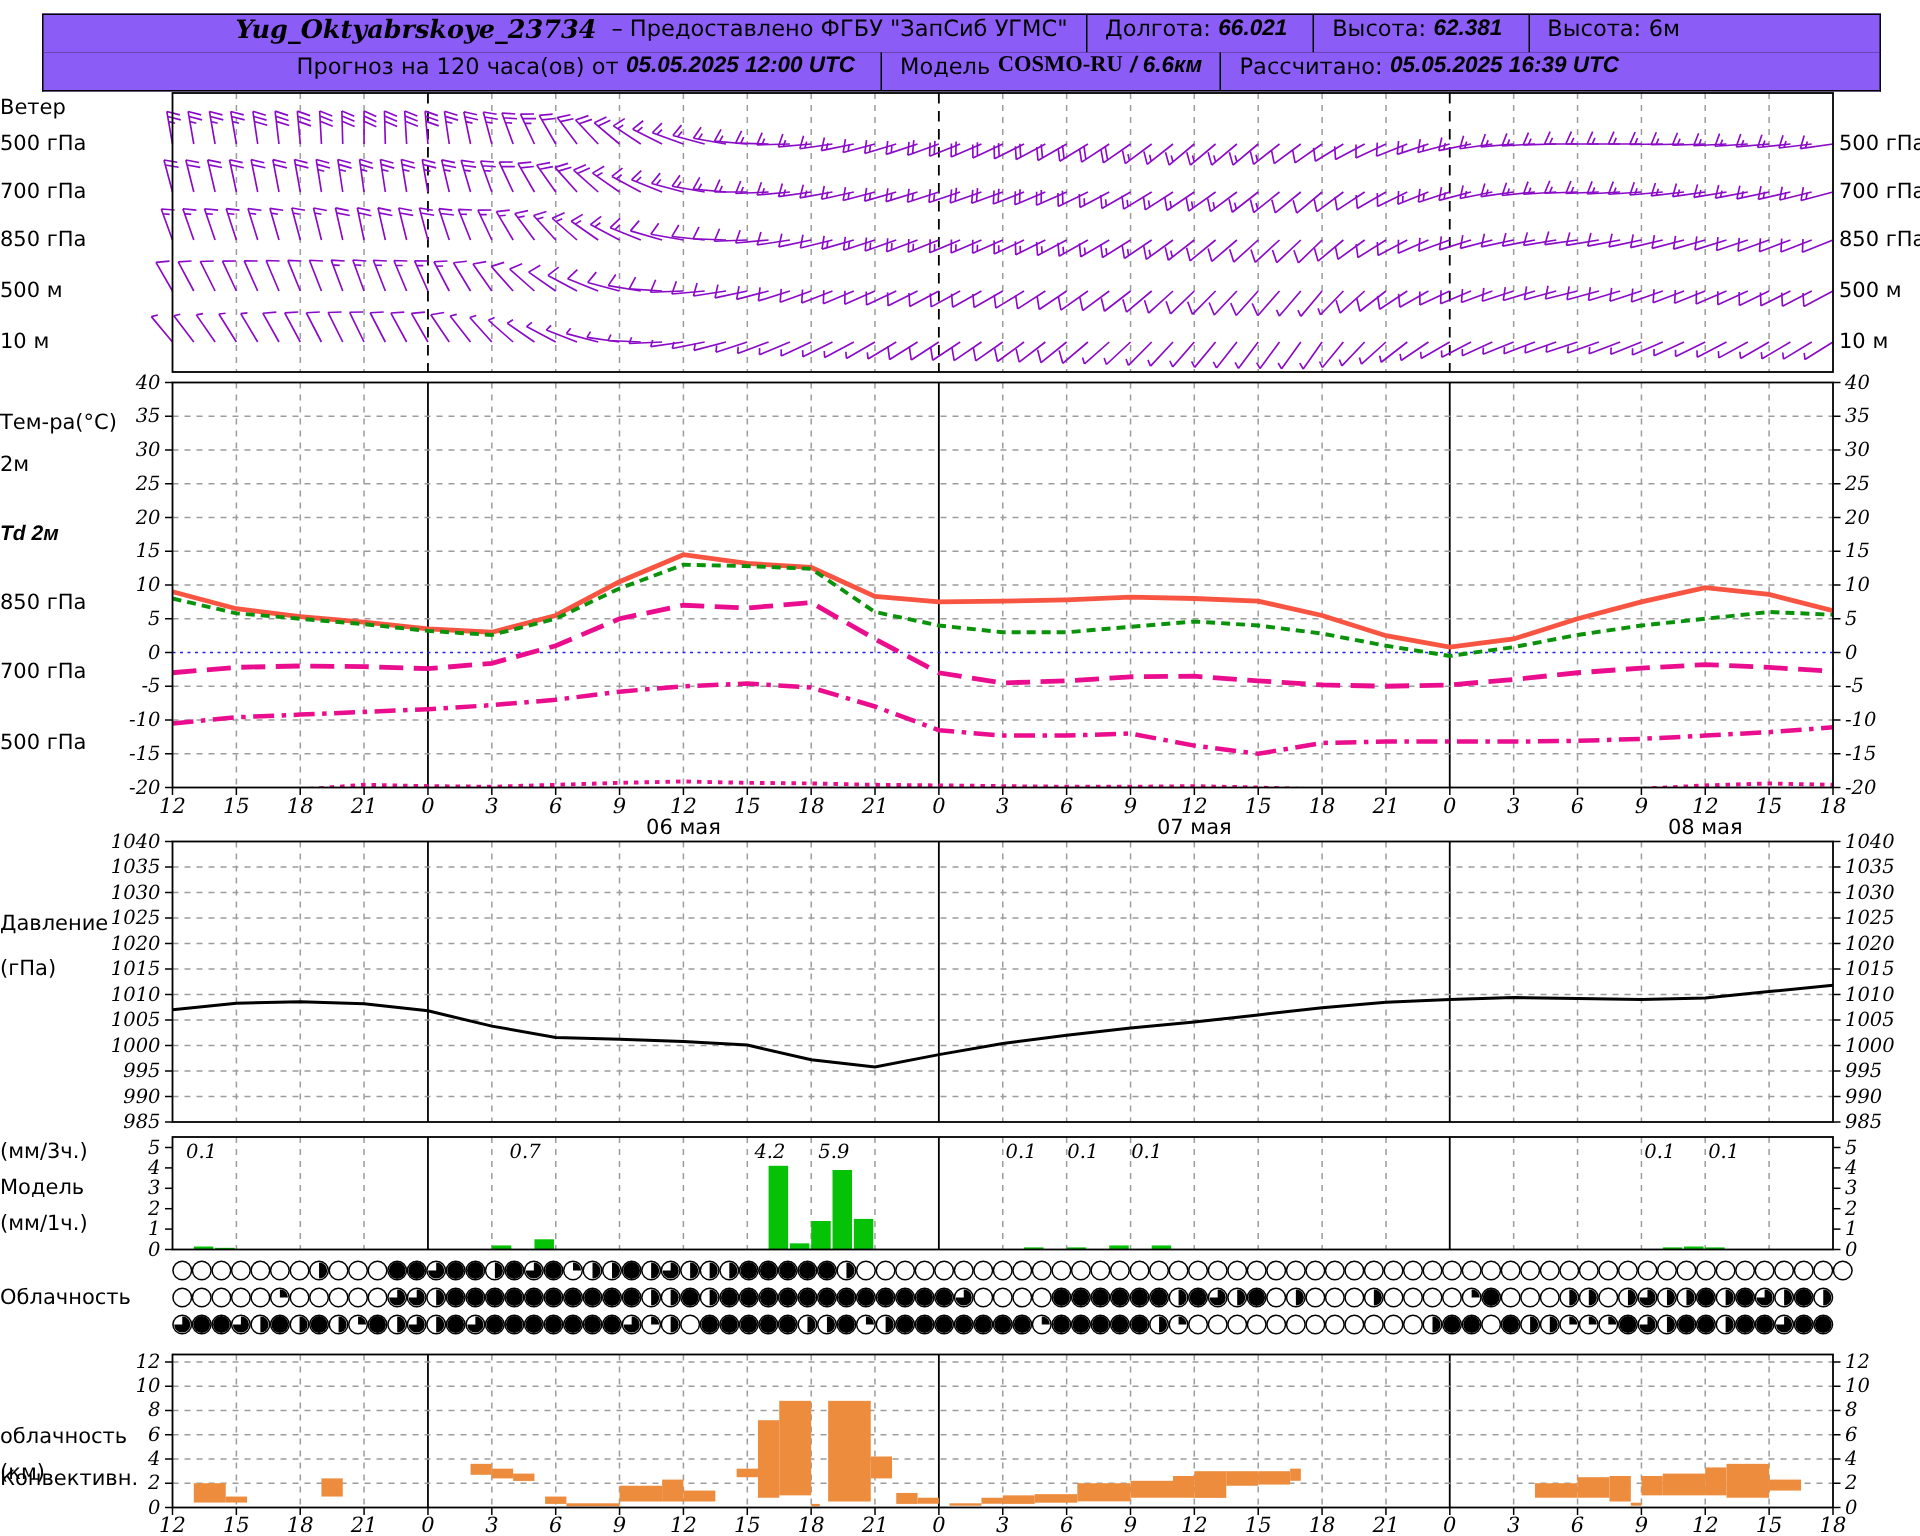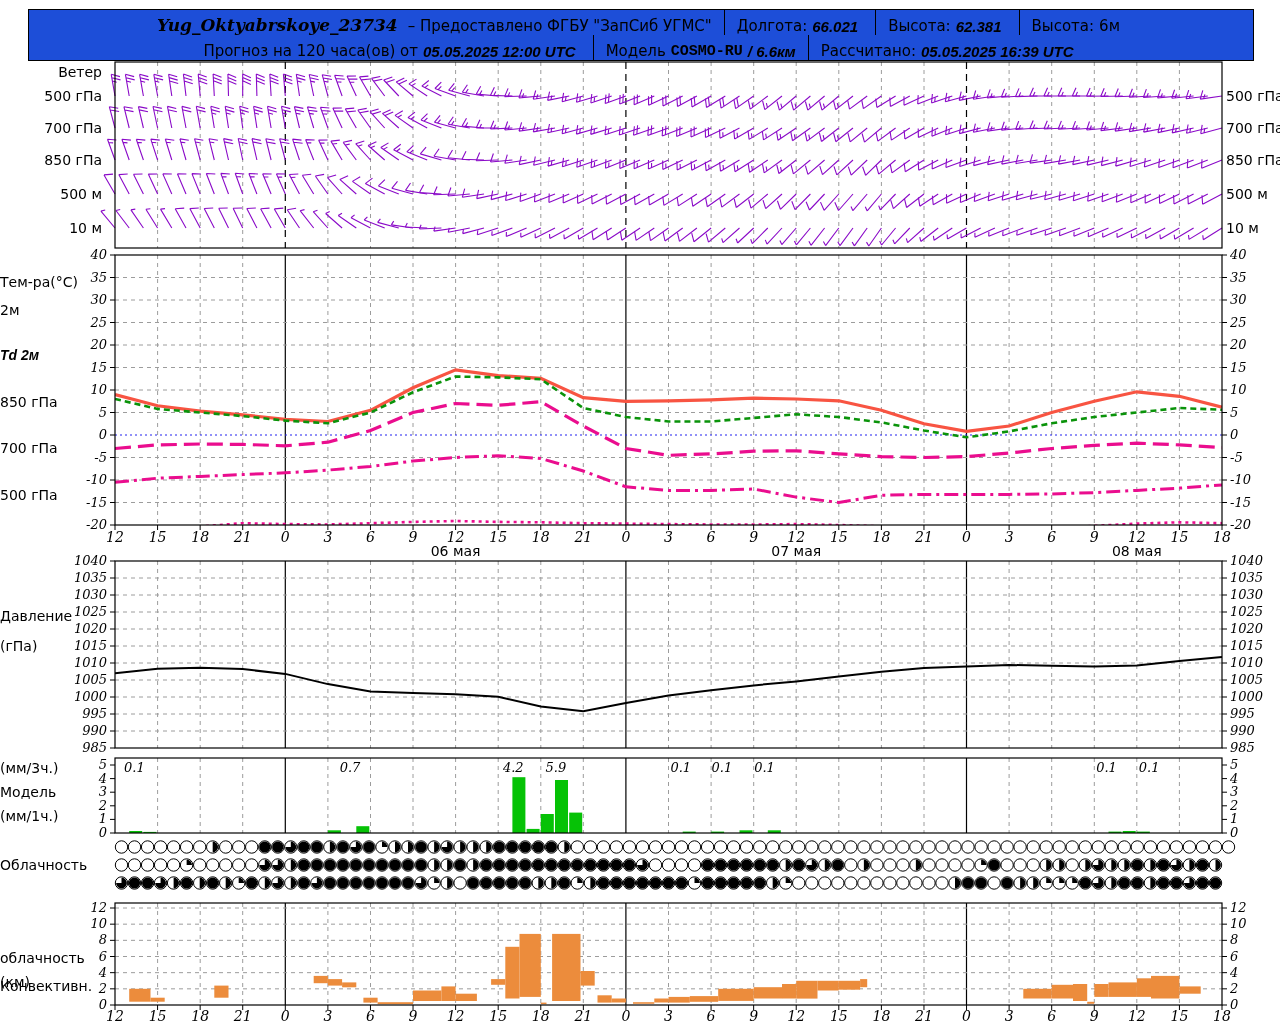--- a/index.html
+++ b/index.html
@@ -1,30 +1,30 @@
 <!DOCTYPE html>
 <html><head>
 <meta charset="utf-8">
 <style>
   html,body{margin:0;padding:0}
   body{width:1280px;height:1024px;background:#fff;position:relative;overflow:hidden;
        font-family:"DejaVu Sans",sans-serif;color:#000}
   .hdr{position:absolute;left:28px;width:1224px;height:25px;border:1px solid #000;
-       display:flex;align-items:flex-end;justify-content:center;font-size:15px;background:#1d4ed8;white-space:nowrap}
+       display:flex;align-items:flex-start;justify-content:center;font-size:15px;background:#8b5cf6;white-space:nowrap}
   #hdr1{top:9px}
   #hdr2{top:35px;border-top:none}
   .sep{width:1px;align-self:stretch;background:#000;margin:0 12px}
   .sp{margin:0 5px}
   .it{font-family:Liberation Sans, sans-serif;font-style:italic;font-weight:bold}
-  .bs{font-family:Liberation Mono, monospace;font-weight:bold}
+  .bs{font-family:Liberation Serif, serif;font-weight:bold}
   .station{font-family:"DejaVu Serif",serif;font-style:italic;font-weight:bold;font-size:17px;margin-right:10px}
   .lbl{position:absolute;font-size:14px;line-height:16px;white-space:nowrap}
   .colL{left:0;width:106px}
   .colR{left:1226px;width:54px;text-align:left}
-  .tR{text-align:right;padding-right:4px;box-sizing:border-box}
+  .tR{padding-right:4px;box-sizing:border-box}
   .tC{}
   svg{position:absolute;left:0;top:0}
   svg text.tk{font:italic 13px "DejaVu Serif",serif;fill:#000}
   svg text.hr{font:italic 14px "DejaVu Serif",serif;fill:#000}
   svg text.dt{font:14px "DejaVu Sans",sans-serif;fill:#000}
   svg text.pl{font:italic 13px "DejaVu Serif",serif;fill:#000}
 </style>
 </head>
 <body>
 

